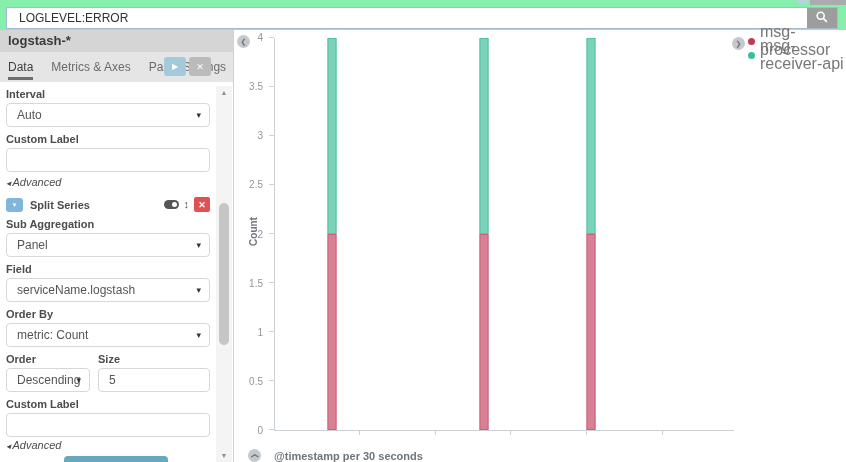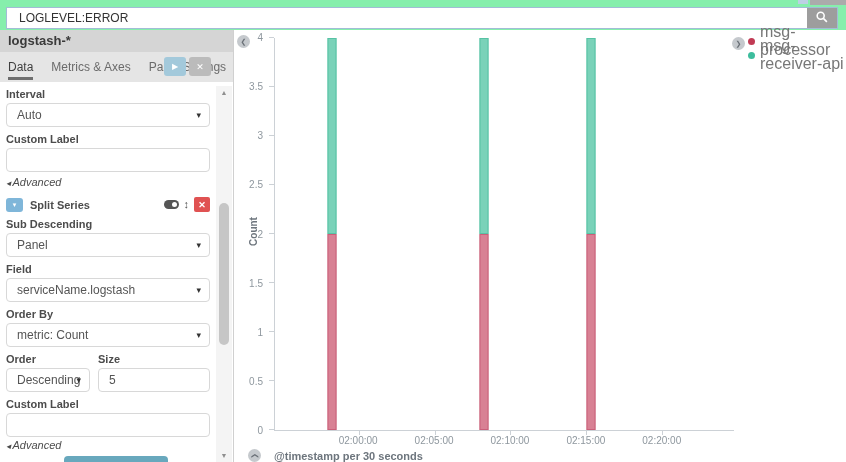--- a/index.html
+++ b/index.html
@@ -153,21 +153,21 @@
         <span class="toggle-pill">
             <span class="toggle-dot"></span>
           </span>
         <span class="move-icon">↕</span>
         <button class="remove-btn">
             <span>✕</span>
           </button>
       </span>
     </div>
 
-    <span class="f-label">Sub Descending</span>
+    <span class="f-label">Sub Aggregation</span>
     <div class="f-select">
       <span>Panel</span>
       <span class="caret">▾</span>
     </div>
 
     <span class="f-label">Field</span>
     <div class="f-select">
       <span>serviceName.logstash</span>
       <span class="caret">▾</span>
     </div>
@@ -263,27 +263,20 @@
       <div class="bar" style="left: 45.5%; width: 9px;">
         <div class="seg" style="bottom: 0%; height: 50%; background: rgb(216, 129, 148); border-color: rgb(202, 96, 122);"></div>
         <div class="seg" style="bottom: 50%; height: 50%; background: rgb(122, 210, 185); border-color: rgb(87, 194, 164);"></div>
       </div>
       <div class="bar" style="left: 68.8%; width: 9px;">
         <div class="seg" style="bottom: 0%; height: 50%; background: rgb(216, 129, 148); border-color: rgb(202, 96, 122);"></div>
         <div class="seg" style="bottom: 50%; height: 50%; background: rgb(122, 210, 185); border-color: rgb(87, 194, 164);"></div>
       </div>
     </div>
 
-  <div class="x-labels">
-      <div class="xtl" style="left: 18.3%;">02:00:00</div>
-      <div class="xtl" style="left: 34.8%;">02:05:00</div>
-      <div class="xtl" style="left: 51.3%;">02:10:00</div>
-      <div class="xtl" style="left: 67.8%;">02:15:00</div>
-      <div class="xtl" style="left: 84.3%;">02:20:00</div>
-    </div>
   <div class="x-title">@timestamp per 30 seconds</div>
 
   <div class="legend">
       <div class="lg-item">
         <div class="lg-dot" style="background: rgb(193, 59, 84);"></div>
         <div class="">msg-processor</div>
       </div>
       <div class="lg-item">
         <div class="lg-dot" style="background: rgb(61, 189, 157);"></div>
         <div class="">msg-receiver-api</div>

